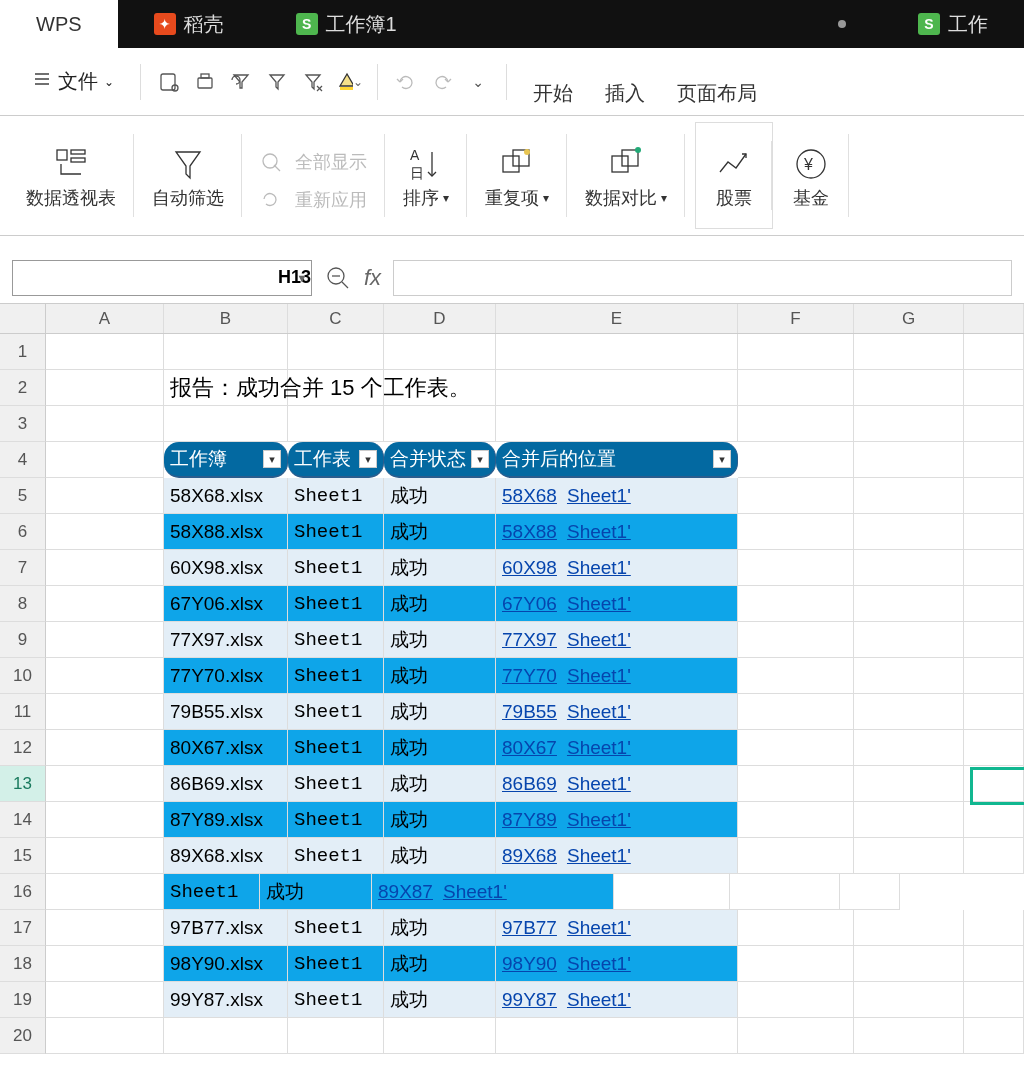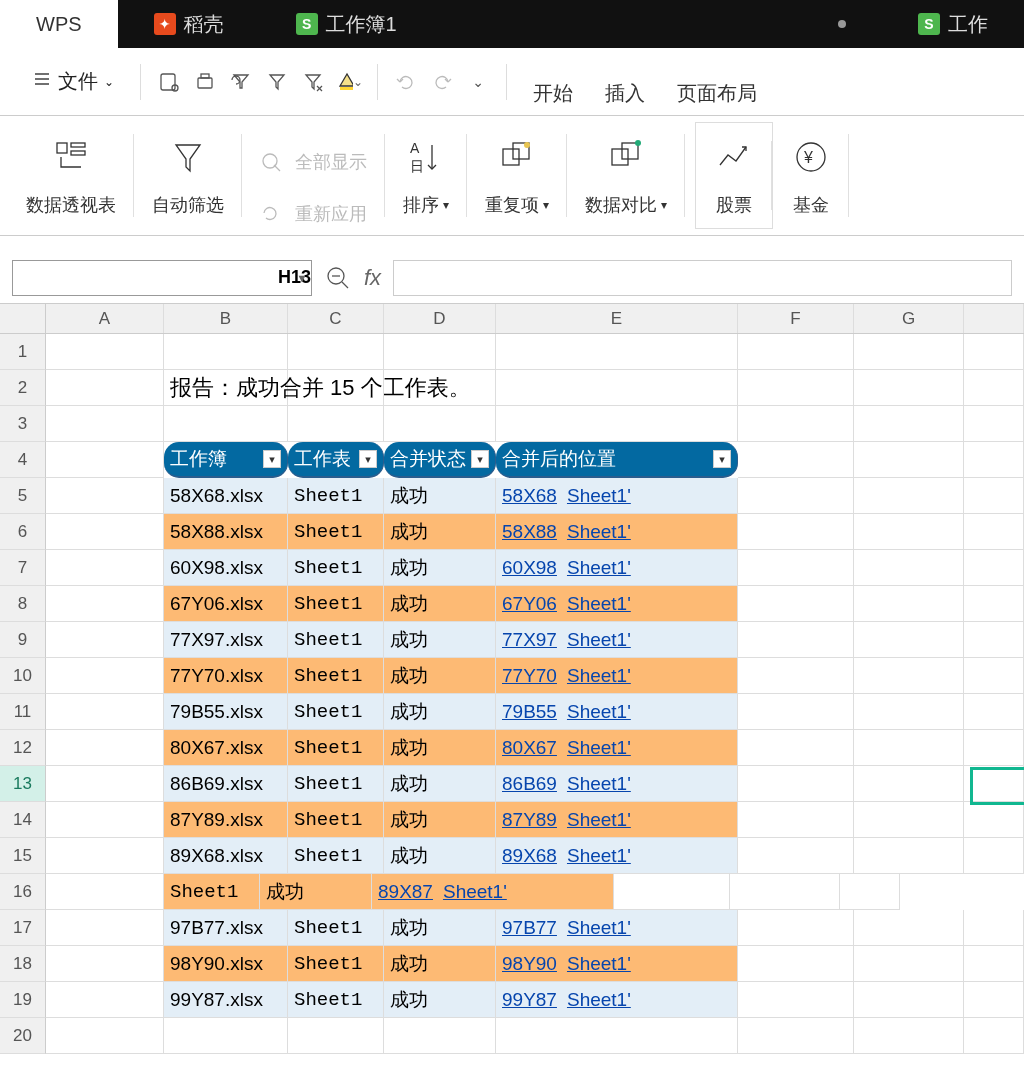--- a/index.html
+++ b/index.html
@@ -19,21 +19,21 @@
 .sep-v { width: 1px; height: 36px; background: #ddd; margin: 0 6px; }
 .tbicon { width: 28px; height: 28px; display: flex; align-items: center; justify-content: center; color: #555; }
 .menutab { font-size: 20px; color: #333; padding: 6px 12px; margin-top: 24px; }
 
 
 .ribbon { display: flex; align-items: stretch; height: 120px; border-bottom: 1px solid #ccc; padding: 0 8px; }
 .rgroup { display: flex; flex-direction: column; align-items: center; justify-content: center; padding: 8px 18px; position: relative; }
 .rgroup.col2 { flex-direction: column; align-items: flex-start; justify-content: center; gap: 14px; }
 .rgroup::after { content: ""; position: absolute; right: 0; top: 18px; bottom: 18px; width: 1px; background: #e0e0e0; }
 .ricon { font-size: 32px; color: #333; height: 44px; display: flex; align-items: center; }
-.rlabel { font-size: 18px; color: #333; display: flex; align-items: center; gap: 4px; margin-top: 14px; }
+.rlabel { font-size: 18px; color: #333; display: flex; align-items: center; gap: 4px; }
 .rlabel.dis { color: #bbb; }
 .chevdn { font-size: 12px; }
 
 
 .fbar { display: flex; align-items: center; height: 52px; border-bottom: 1px solid #ccc; padding: 0 12px; gap: 12px; margin-top: 16px;}
 .namebox { width: 300px; height: 36px; border: 1px solid #999; display: flex; align-items: center; justify-content: flex-end; position: relative; font-size: 18px; font-weight: bold; }
 .namebox .dd { position: absolute; right: 6px; font-size: 12px; color: #666; }
 .fx { font-style: italic; font-size: 22px; color: #666; }
 .fxinput { flex: 1; height: 36px; border: 1px solid #ccc; padding: 0 8px; }
 
@@ -46,21 +46,21 @@
 .rowh { width: 46px; border-right: 1px solid #ccc; border-bottom: 1px solid #ddd; background: #f0f0f0; display: flex; align-items: center; justify-content: center; font-size: 17px; color: #555; }
 .rowh.sel { background: #d3f0e8; color: #1a7a5e; }
 .cell { border-right: 1px solid #ddd; border-bottom: 1px solid #ddd; padding: 2px 6px; font-size: 19px; display: flex; align-items: center; overflow: hidden; white-space: nowrap; }
 .cw-A { width: 118px; } .cw-B { width: 124px; } .cw-C { width: 96px; } .cw-D { width: 112px; }
 .cw-E { width: 242px; } .cw-F { width: 116px; } .cw-G { width: 110px; } .cw-H { width: 60px; }
 
 
 .thead-cell { background: #0369a1; color: #fff; font-weight: 500; display: flex; align-items: center; justify-content: space-between; border-bottom: 2px solid #2a5d8e; border-right: 1px solid #2a5d8e; padding: 4px 6px; border-radius: 15px; }
 .tbtn { width: 18px; height: 18px; border: 1px solid #ccc; background: #fff; color: #333; display: flex; align-items: center; justify-content: center; font-size: 11px; }
 .td-odd { background: #e3eef7; }
-.td-even { background: #fdba74; }
+.td-even { background: #0ea5e9; }
 .linkcell { color: #0645ad; text-decoration: underline; font-family: "Courier New", monospace; display: flex; align-items: center; gap: 10px; }
 .mono { font-family: "Courier New", monospace; }
 .report { font-size: 22px; font-weight: 500; }
 
 .selbox { position: absolute; border: 3px solid #11b790; pointer-events: none; }
 .gridpos { position: relative; }
 
 svg { stroke: currentColor; fill: none; stroke-width: 1.3; }
 </style>
 </head>

